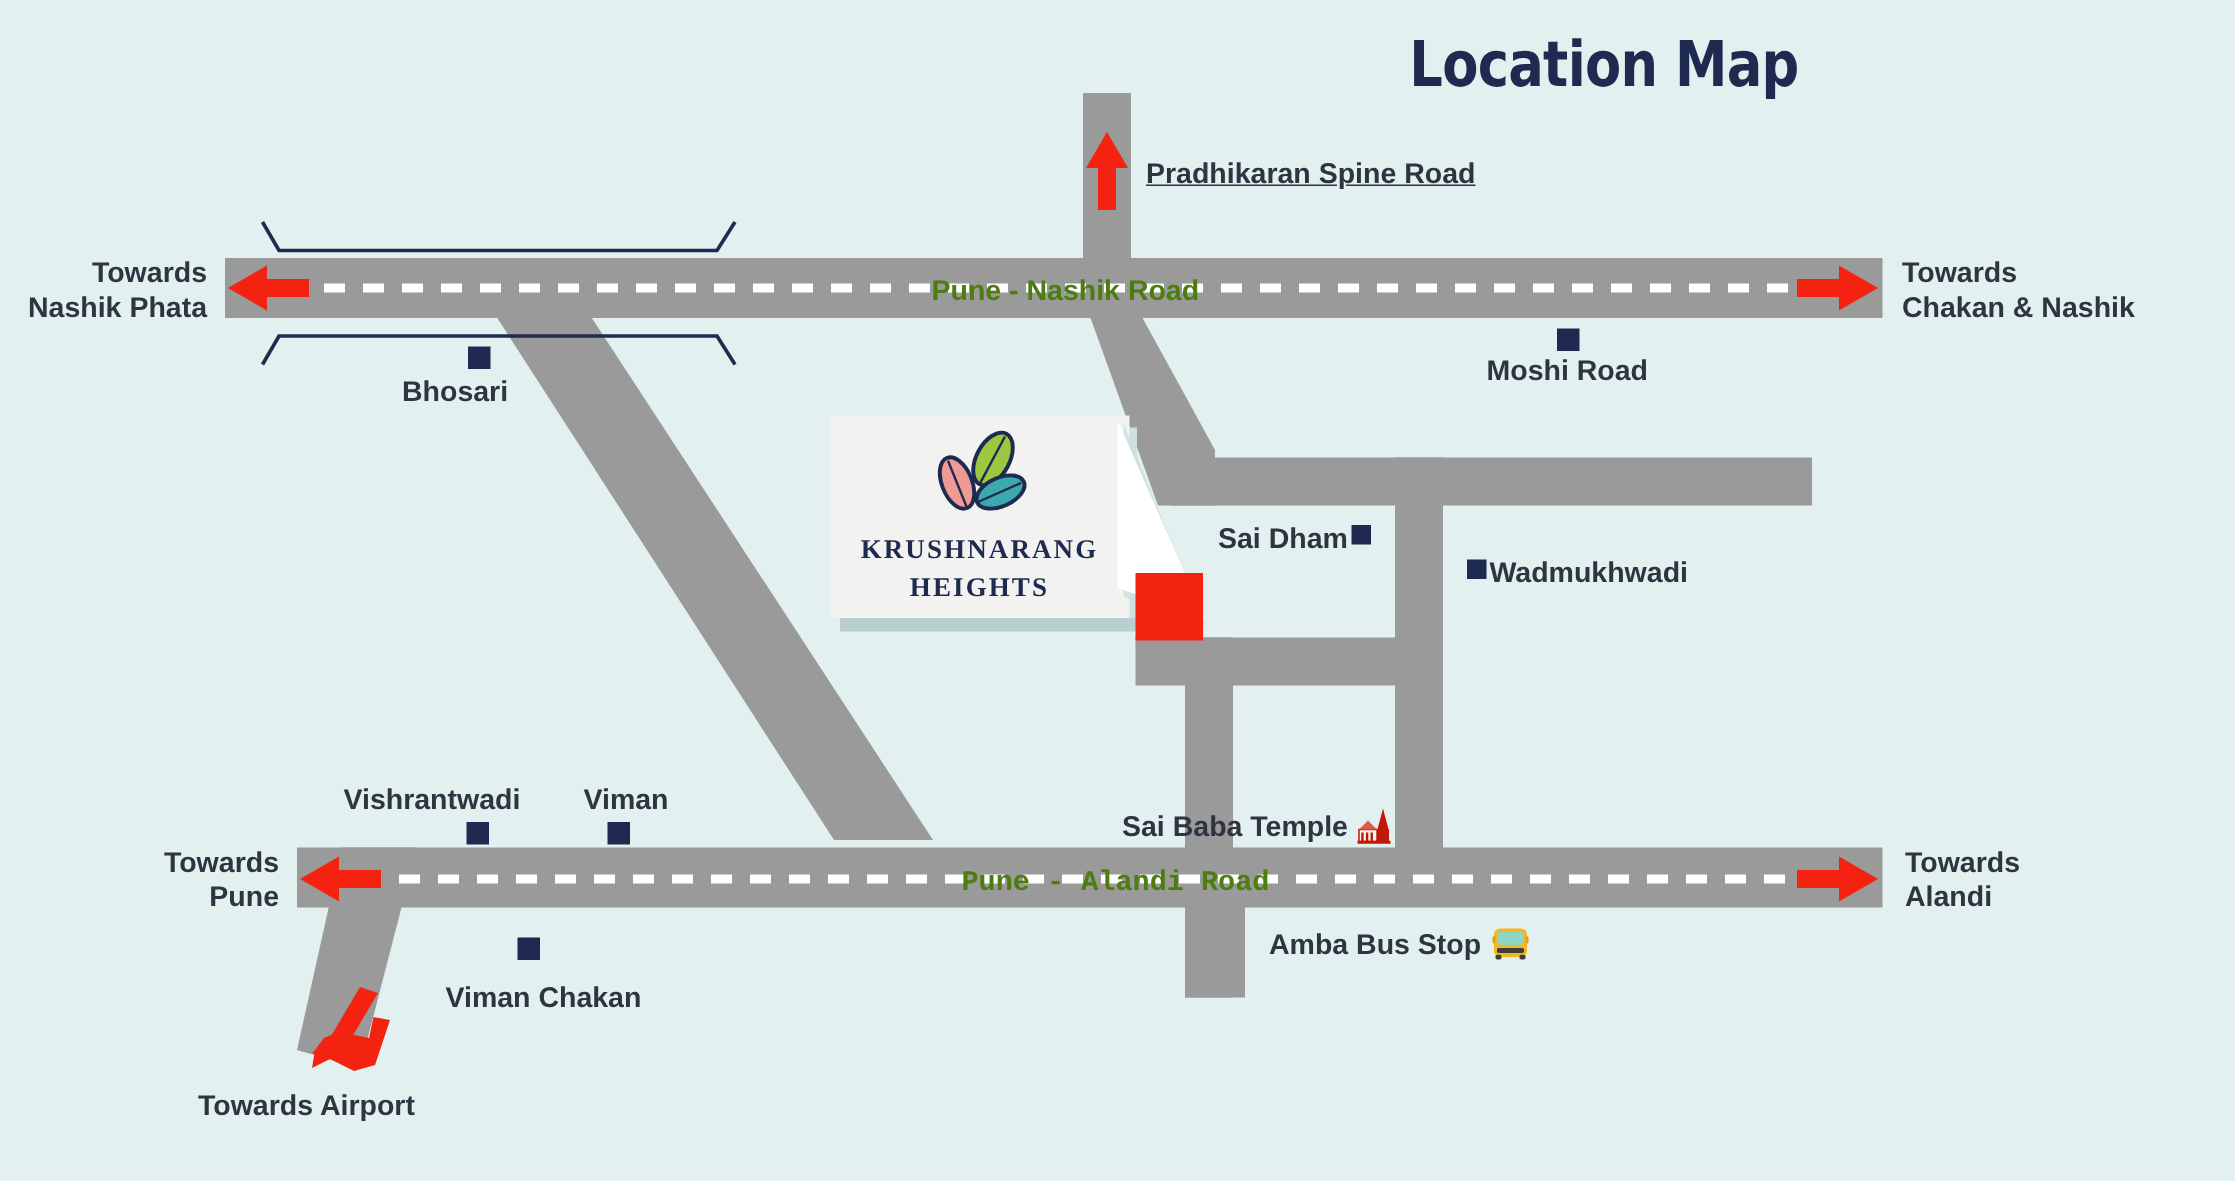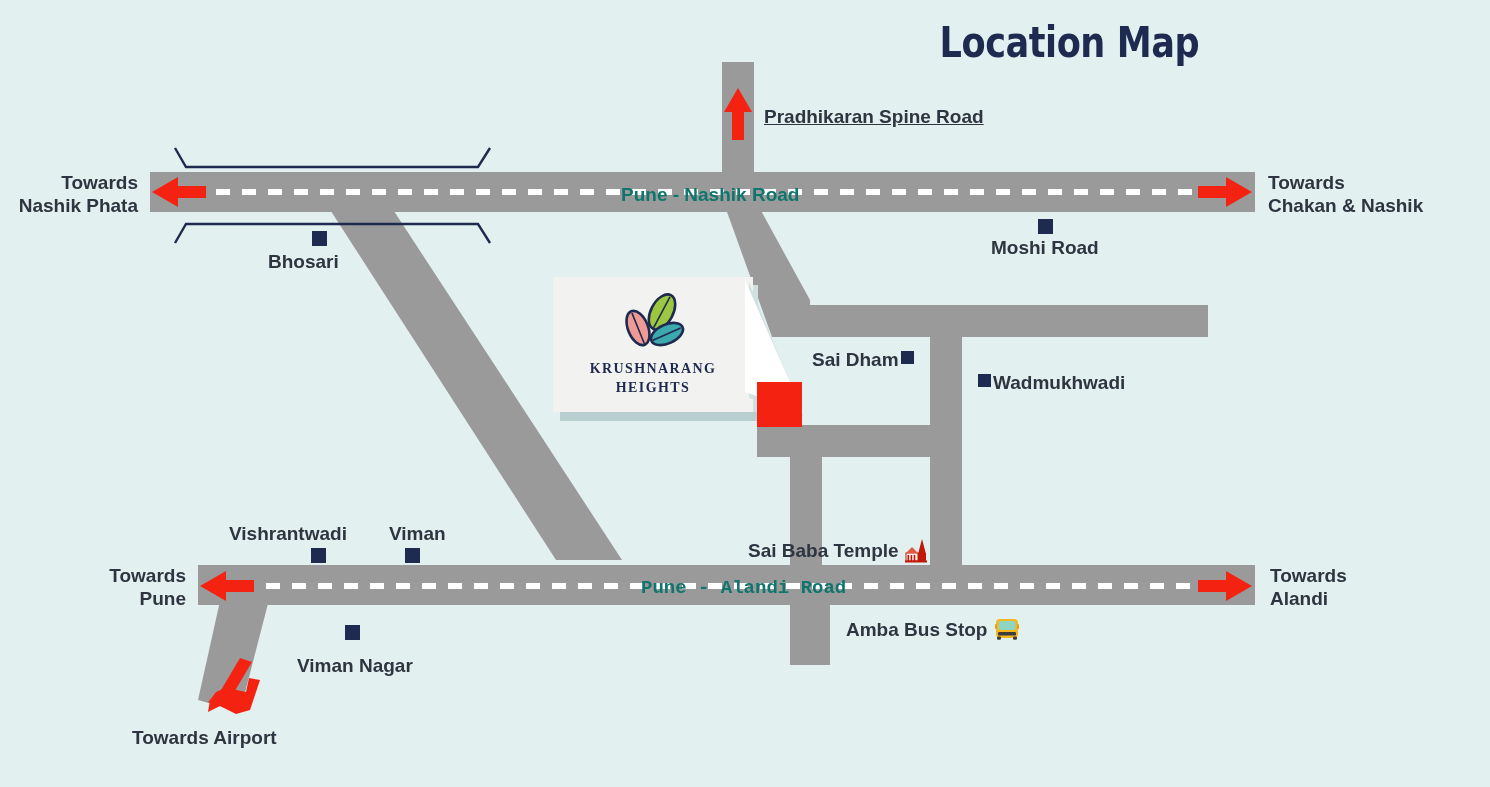--- a/index.html
+++ b/index.html
@@ -30,21 +30,21 @@
   }
 
   .lbl{
     position:absolute;
     color:#2e3440;
     font-size:19px;
     font-weight:bold;
     white-space:nowrap;
     line-height:1.22;
   }
-  .lbl.road-name{font-size:19px;color:#0f766e;}
+  .lbl.road-name{font-size:19px;color:#4d7c0f;}
   .lbl.r{text-align:right;}
 
   .sq{
     position:absolute;
     width:15px;height:15px;
     background:#1e2a4f;
   }
   .sq.in{
     position:static;
     display:inline-block;
@@ -72,21 +72,21 @@
     position:absolute;
     left:748px;top:285px;
     width:10px;height:132px;
     background:#cfe0e0;
   }
   .logo-mark{width:78px;height:62px;margin-bottom:6px;}
   .logo-text{
     color:#1e2a4f;
     font-family:"Liberation Serif","DejaVu Serif",serif;
     font-weight:bold;
-    font-size:14px;
+    font-size:18px;
     letter-spacing:1.4px;
     text-align:center;
     line-height:1.35;
   }
   .callout{position:absolute;left:745px;top:280px;width:70px;height:145px;}
   .redmark{
     position:absolute;
     left:757px;top:382px;
     width:45px;height:45px;
     background:#f42311;
@@ -200,21 +200,21 @@
     <span class="sq in"></span><span>Wadmukhwadi</span>
   </div>
 
   <div class="lbl" style="left:229px;top:522px;">Vishrantwadi</div>
   <div class="sq" style="left:311px;top:548px;"></div>
 
   <div class="lbl" style="left:389px;top:522px;">Viman</div>
   <div class="sq" style="left:405px;top:548px;"></div>
 
   <div class="sq" style="left:345px;top:625px;"></div>
-  <div class="lbl" style="left:297px;top:654px;">Viman Nagar</div>
+  <div class="lbl" style="left:297px;top:654px;">Viman Chakan</div>
 
   <div class="lbl" style="left:748px;top:537px;">
     <span>Sai Baba Temple</span>
     <span class="temple-ic">
       <svg viewBox="0 0 26 26" width="26" height="26" xmlns="http://www.w3.org/2000/svg">
         <polygon points="18,2 22,17 14,17" fill="#c21807"></polygon>
         <rect x="14" y="16" width="8" height="8" fill="#c21807"></rect>
         <rect x="2" y="16" width="12" height="8" fill="#fdf5f0" stroke="#c21807" stroke-width="1"></rect>
         <polygon points="2,16 8,10 14,16" fill="#e05a43"></polygon>
         <rect x="3.5" y="18" width="1.6" height="6" fill="#c21807"></rect>

